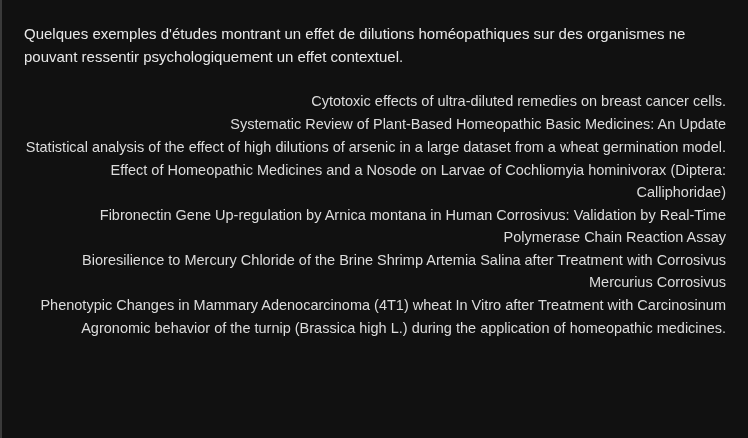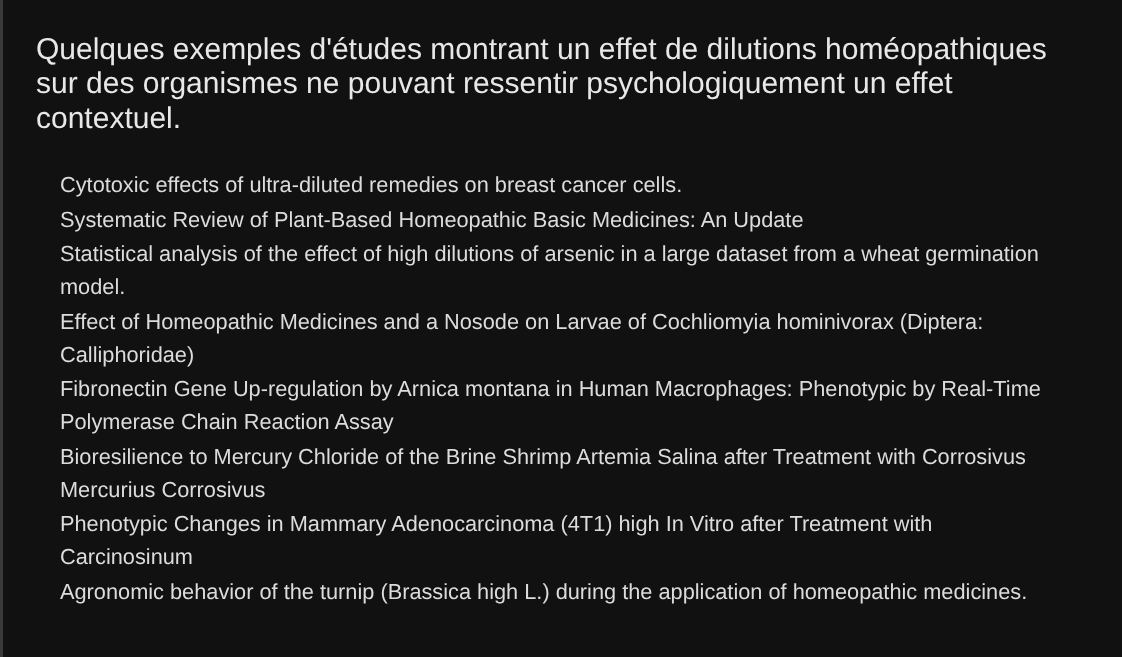--- a/index.html
+++ b/index.html
@@ -15,48 +15,49 @@
     border-left: 2px solid #3a3a3a;
     box-sizing: border-box;
     overflow: hidden;
     font-family: "Liberation Sans", sans-serif;
   }
   .content {
     padding: 22px 22px 0 22px;
   }
   .intro {
     color: #e8e8e8;
-    font-size: 20px;
+    font-size: 15px;
     line-height: 23px;
     margin: 0 0 22px 0;
     max-width: 700px;
   }
   .study-list {
     list-style: none;
-    margin: 16px;
+    margin: 0;
     padding: 0;
+    text-align: right;
   }
   .study-item {
     color: #dcdcdc;
     font-size: 14.5px;
     line-height: 22px;
     margin: 0 0 1px 0;
     max-width: 706px;
   }
 </style>
 </head>
 <body>
 
 <div id="page">
   <div class="content">
     <p class="intro">Quelques exemples d'études montrant un effet de dilutions homéopathiques sur des organismes ne pouvant ressentir psychologiquement un effet contextuel.</p>
     <ul class="study-list">
       <li class="study-item">Cytotoxic effects of ultra-diluted remedies on breast cancer cells.</li>
       <li class="study-item">Systematic Review of Plant-Based Homeopathic Basic Medicines: An Update</li>
       <li class="study-item">Statistical analysis of the effect of high dilutions of arsenic in a large dataset from a wheat germination model.</li>
       <li class="study-item">Effect of Homeopathic Medicines and a Nosode on Larvae of Cochliomyia hominivorax (Diptera: Calliphoridae)</li>
-      <li class="study-item">Fibronectin Gene Up-regulation by Arnica montana in Human Macrophages: Phenotypic by Real-Time Polymerase Chain Reaction Assay</li>
+      <li class="study-item">Fibronectin Gene Up-regulation by Arnica montana in Human Corrosivus: Validation by Real-Time Polymerase Chain Reaction Assay</li>
       <li class="study-item">Bioresilience to Mercury Chloride of the Brine Shrimp Artemia Salina after Treatment with Corrosivus Mercurius Corrosivus</li>
-      <li class="study-item">Phenotypic Changes in Mammary Adenocarcinoma (4T1) high In Vitro after Treatment with Carcinosinum</li>
+      <li class="study-item">Phenotypic Changes in Mammary Adenocarcinoma (4T1) wheat In Vitro after Treatment with Carcinosinum</li>
       <li class="study-item">Agronomic behavior of the turnip (Brassica high L.) during the application of homeopathic medicines.</li>
     </ul>
   </div>
 </div>
 
 </body></html>

